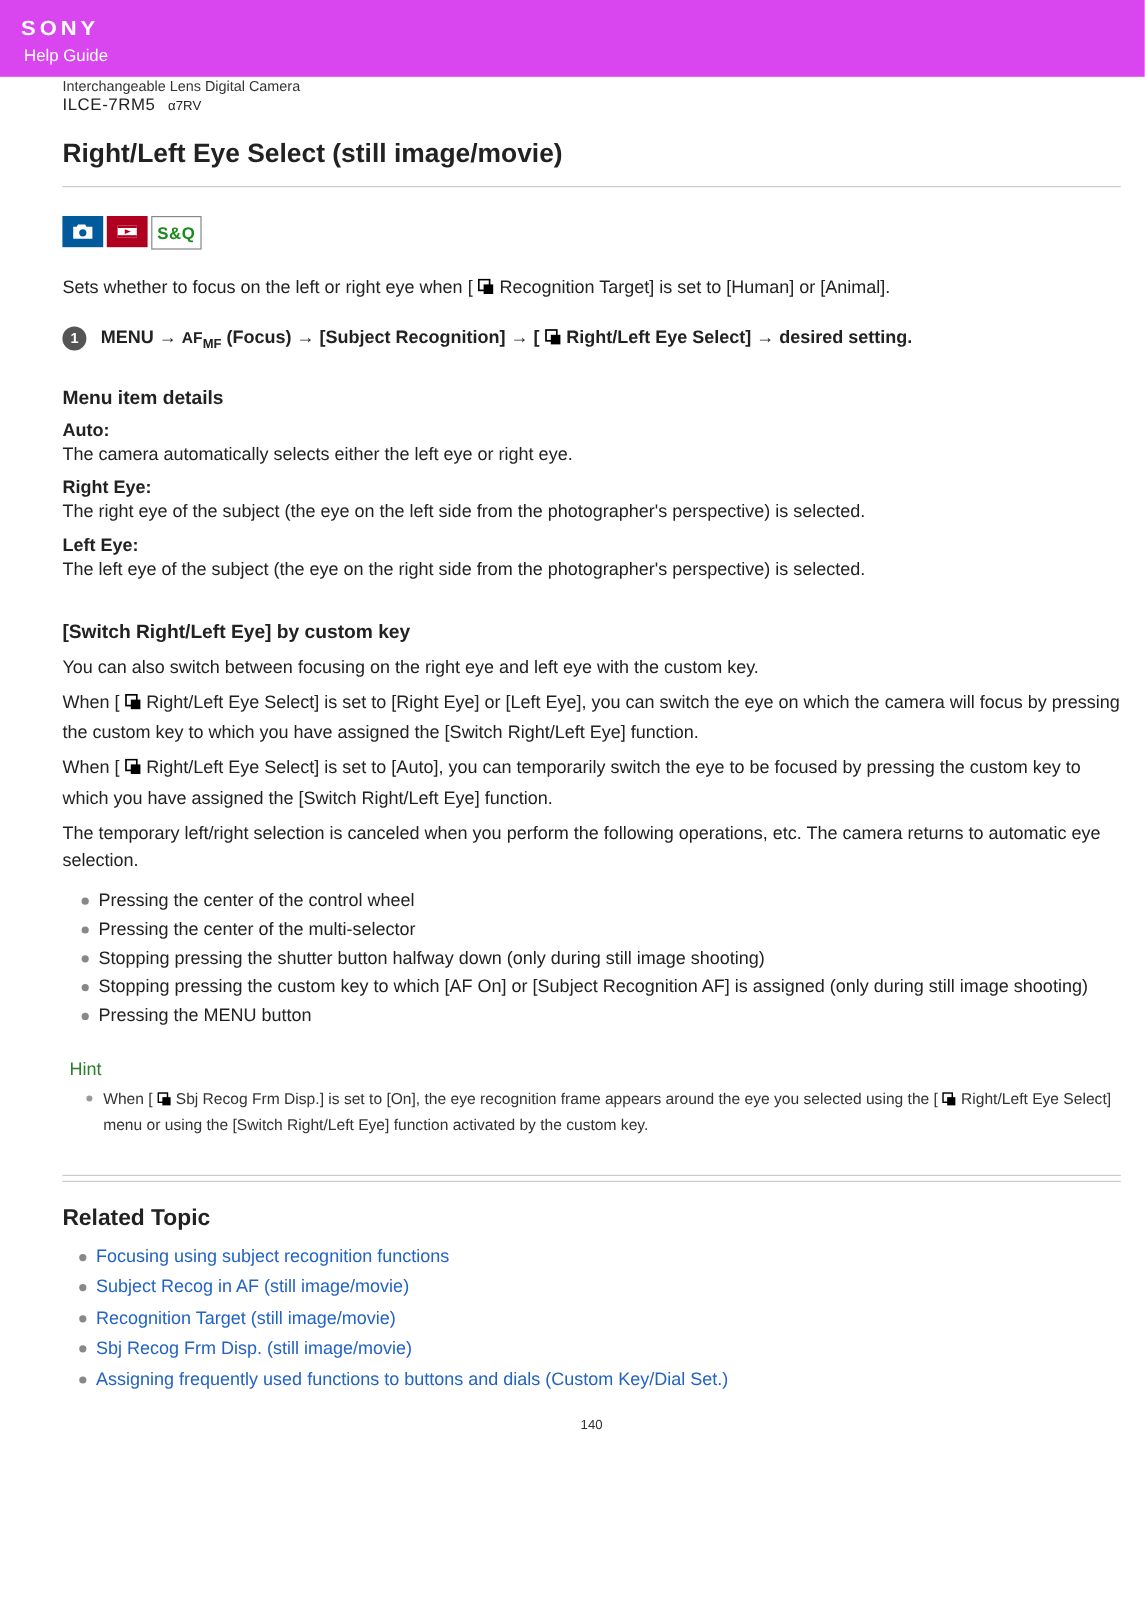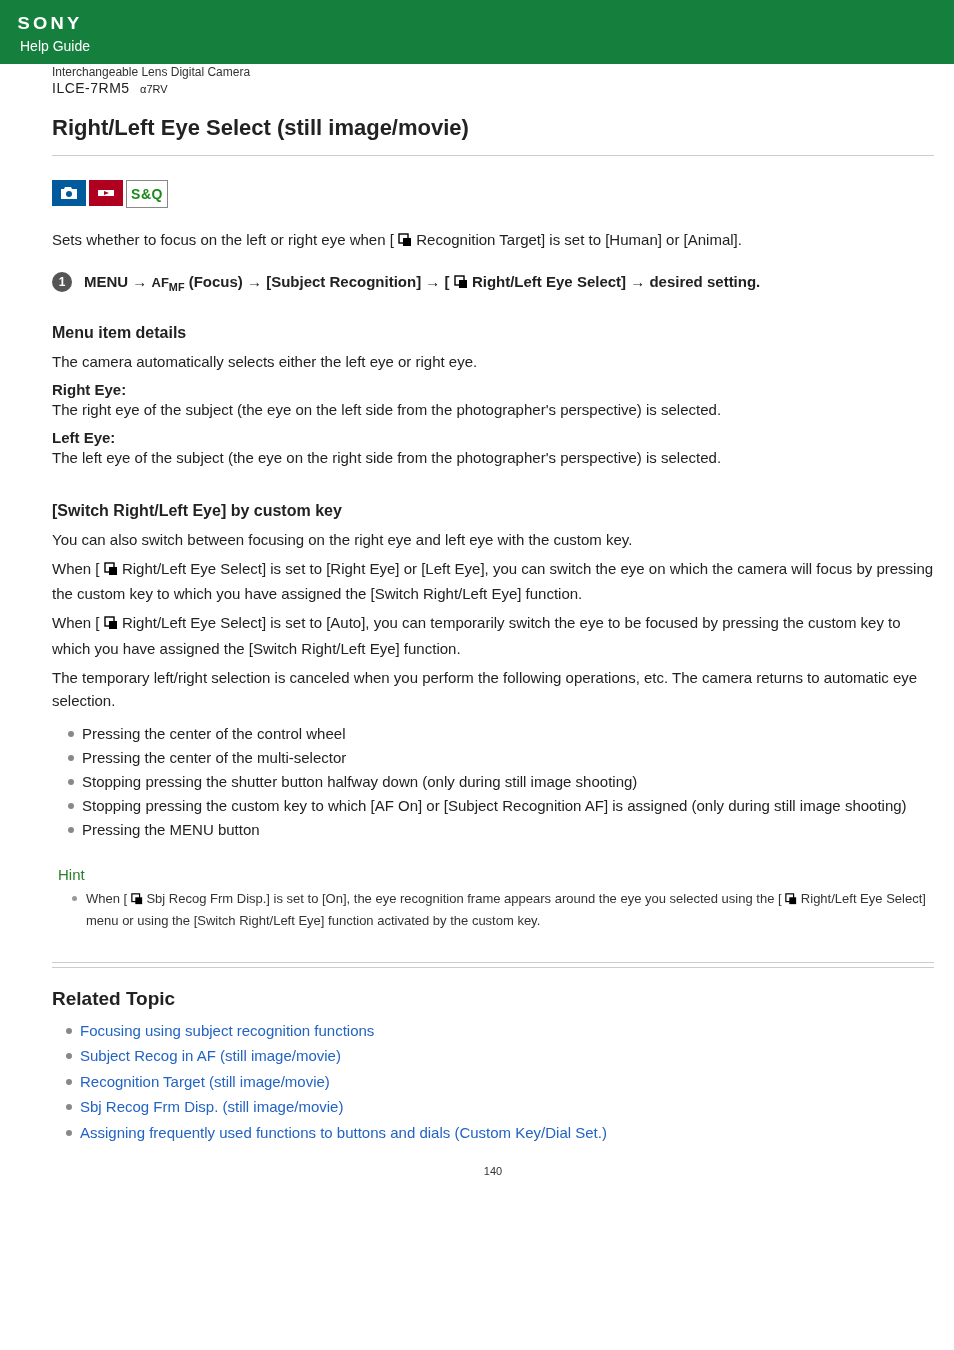--- a/index.html
+++ b/index.html
@@ -3,21 +3,21 @@
 <meta charset="utf-8">
 <style>
   body {
     margin: 0;
     font-family: Arial, Helvetica, sans-serif;
     color: #222;
     background: #fff;
     width: 954px;
   }
   .header-bar {
-    background: #15803d;
+    background: #d946ef;
     color: #fff;
     padding: 14px 20px 10px 20px;
   }
   .sony-logo {
     font-family: Arial, sans-serif;
     font-weight: bold;
     font-size: 17px;
     letter-spacing: 3px;
     transform: scaleX(1.08);
     display: inline-block;
@@ -242,20 +242,21 @@
       <span class="inline-icon"><svg width="14" height="14" viewBox="0 0 14 14">
             <rect x="1" y="1" width="9" height="9" fill="none" stroke="#000" stroke-width="1.4"></rect>
             <rect x="5" y="5" width="8" height="8" fill="#000"></rect>
           </svg></span>
       <span>Right/Left Eye Select]</span><span> → </span><span>desired setting.</span>
     </div>
   </div>
 
   <h2 class="section-heading">Menu item details</h2>
 
+  <div class="option-name">Auto:</div>
   <div class="option-desc">The camera automatically selects either the left eye or right eye.</div>
 
   <div class="option-name">Right Eye:</div>
   <div class="option-desc">The right eye of the subject (the eye on the left side from the photographer's perspective) is selected.</div>
 
   <div class="option-name">Left Eye:</div>
   <div class="option-desc">The left eye of the subject (the eye on the right side from the photographer's perspective) is selected.</div>
 
   <h2 class="section-heading" style="margin-top:32px">[Switch Right/Left Eye] by custom key</h2>
 

